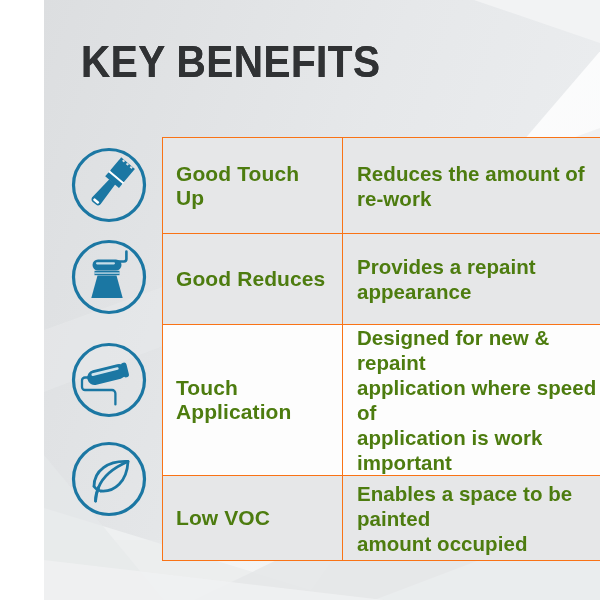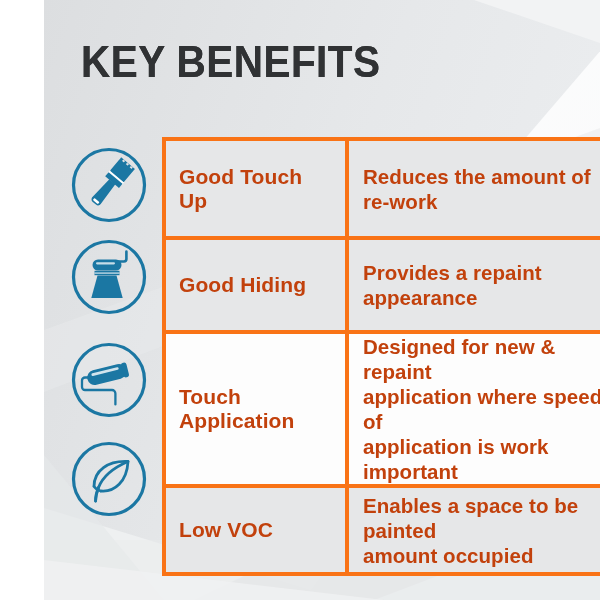--- a/index.html
+++ b/index.html
@@ -64,24 +64,24 @@
   
   .benefit-table {
     position: absolute;
     left: 118px;
     top: 137px;
     width: 454px;
     border-collapse: collapse;
     table-layout: fixed;
   }
   .benefit-table td {
-    border: 4px solid #f97316;
+    border: 1px solid #f97316;
     padding: 0 12px;
     vertical-align: middle;
-    color: #c2410c;
+    color: #4d7c0f;
   }
   .row-shade td { background: #e6e7e8; }
   .row-plain td { background: #fdfdfd; }
 
   .col-label {
     width: 154px;
     font-family: "Liberation Sans Narrow", "Liberation Sans", sans-serif;
     font-weight: bold;
     font-size: 21px;
     line-height: 24px;
@@ -217,21 +217,21 @@
       <tr class="row-shade">
         <td class="col-label h-95">
           <span>Good Touch Up</span>
         </td>
         <td class="col-desc h-95">
           <span>Reduces the amount of re-work</span>
         </td>
       </tr>
       <tr class="row-shade">
         <td class="col-label h-90">
-          <span>Good Hiding</span>
+          <span>Good Reduces</span>
         </td>
         <td class="col-desc h-90">
           <span>Provides a repaint appearance</span>
         </td>
       </tr>
       <tr class="row-plain">
         <td class="col-label h-115">
           <span>Touch</span>
           <span>Application</span>
         </td>

